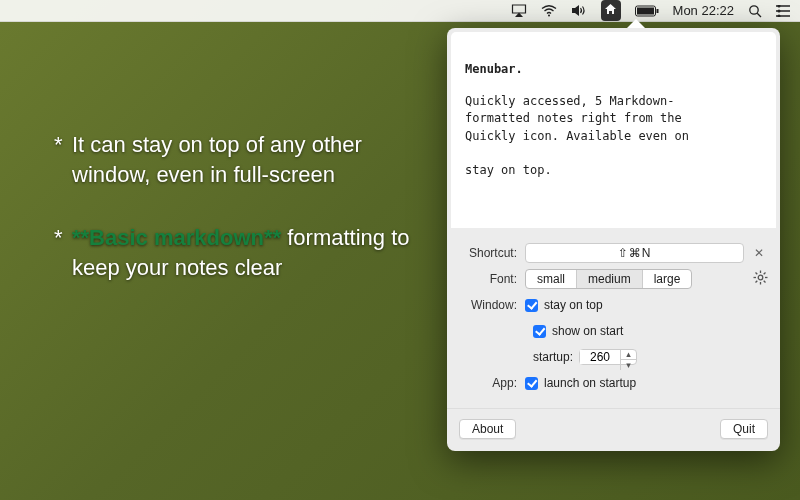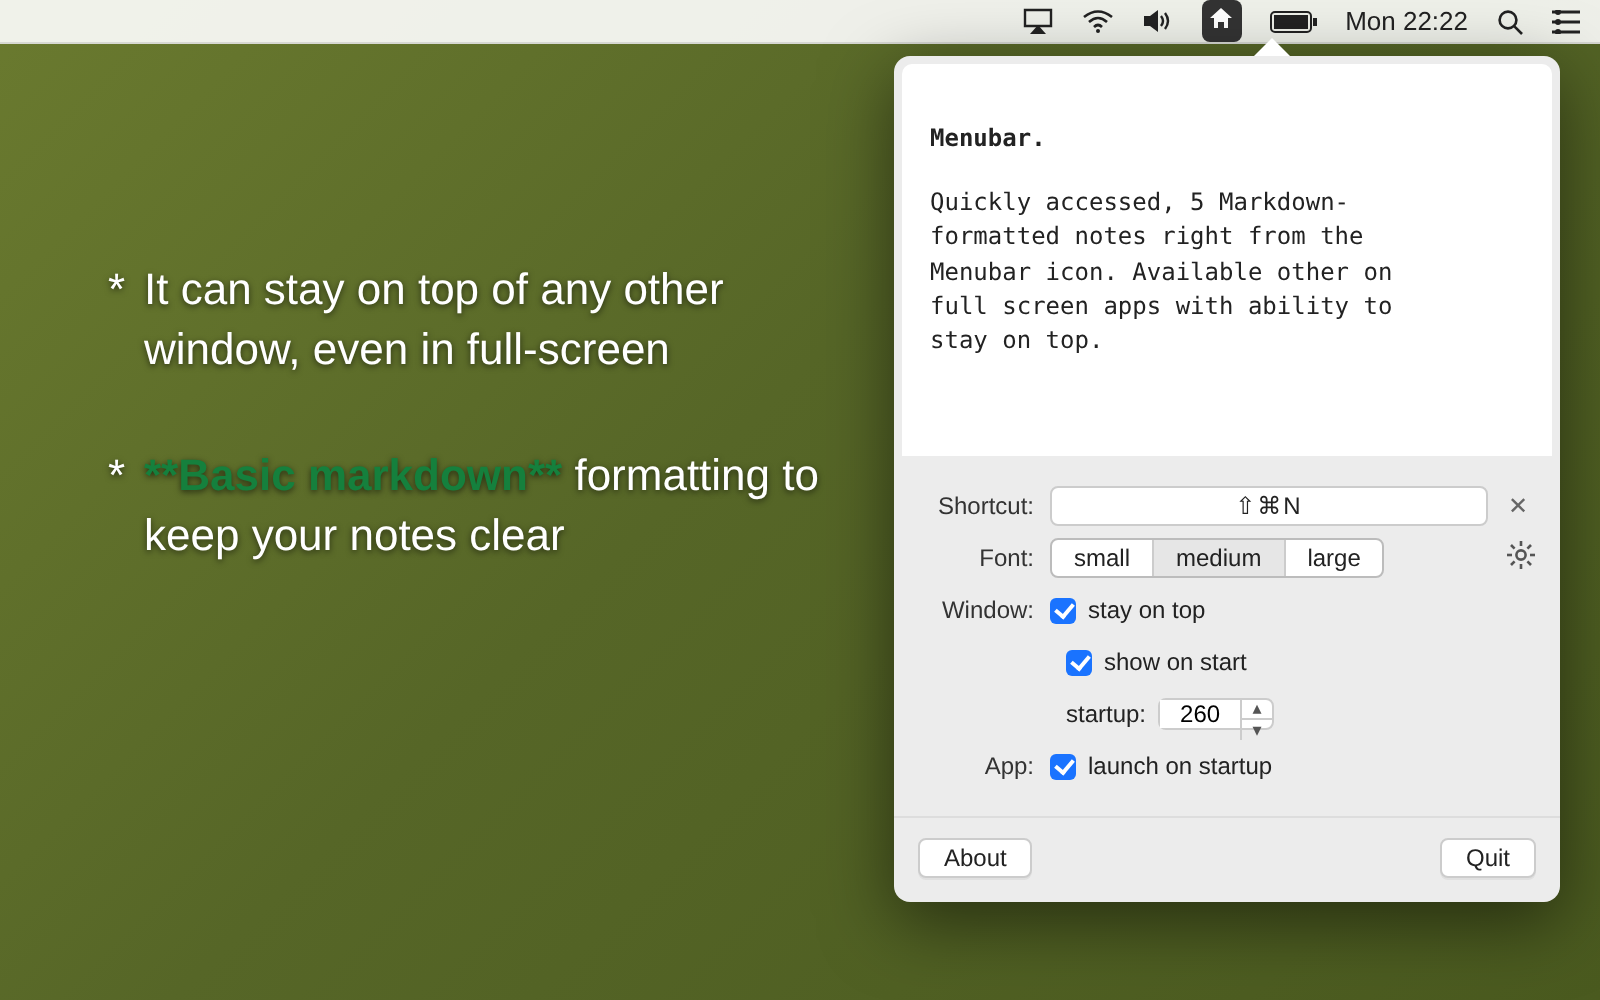--- a/index.html
+++ b/index.html
@@ -173,22 +173,22 @@
 
 <div class="popover">
   <div class="note-area">
     <div class="hd">
       <br>
       <span>Menubar.</span>
     </div>
     <div>
       <span>Quickly accessed, 5 Markdown-</span><br>
       <span>formatted notes right from the</span><br>
-      <span>Menubar icon. Available other on</span><br>
-      <span>full screen apps with ability to</span><br>
+      <span>Quickly icon. Available even on</span><br>
+      <br>
       <span>stay on top.</span>
     </div>
   </div>
 
   <div class="settings">
     <div class="row">
       <span class="lbl">Shortcut:</span>
       <span class="shortcut-field">⇧⌘N</span>
       <span class="xbtn">✕</span>
     </div>

